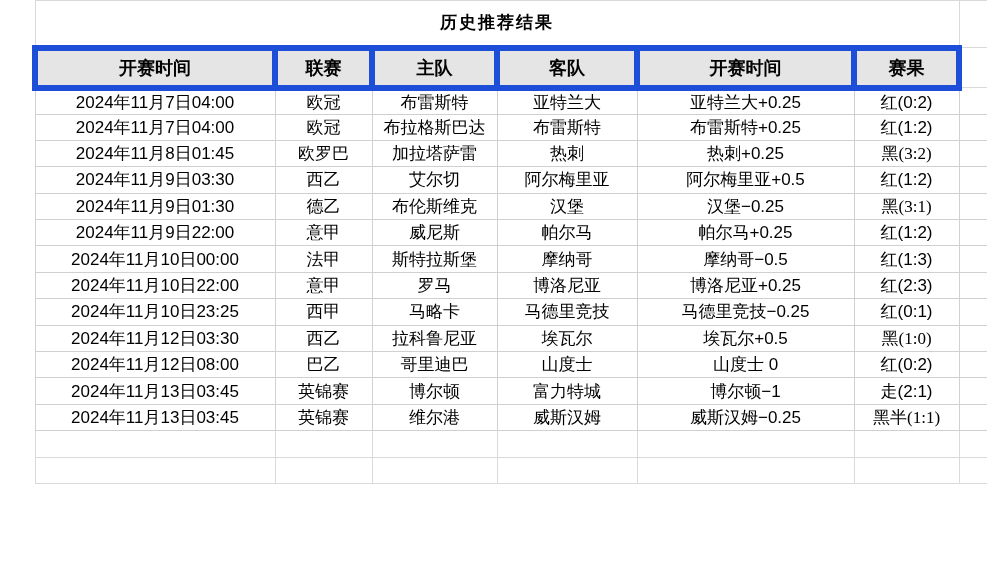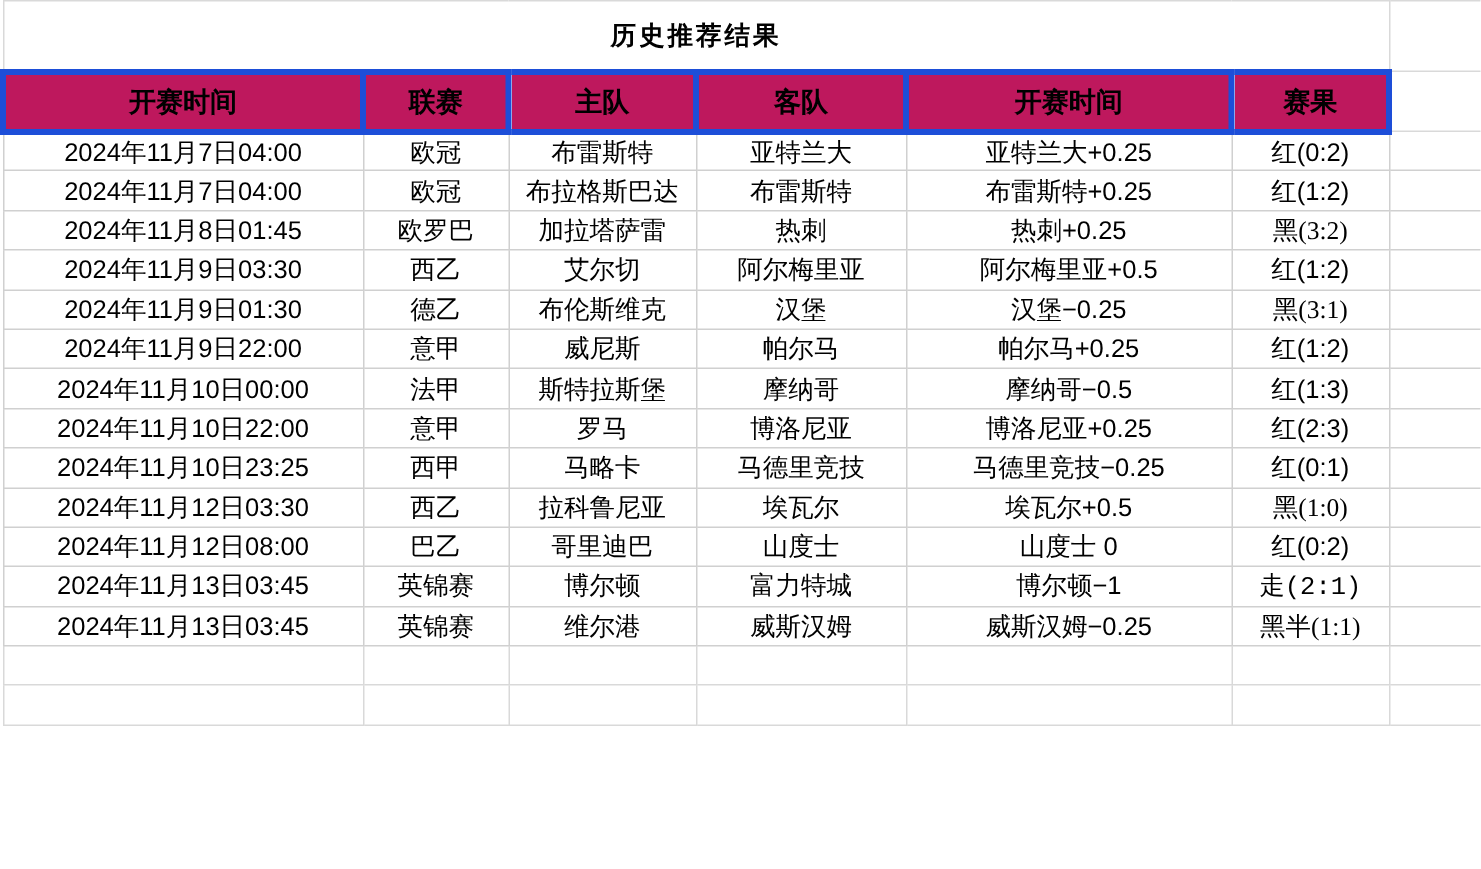--- a/index.html
+++ b/index.html
@@ -11,20 +11,21 @@
     width: 987px;
     height: 579px;
     overflow: hidden;
     font-family: "Liberation Sans", "DejaVu Sans", sans-serif;
   }
   .sheet {
     position: relative;
     width: 987px;
     height: 579px;
     box-sizing: border-box;
+    padding-left: 32px;
   }
   table.grid {
     border-collapse: collapse;
     table-layout: fixed;
     width: 987px;
   }
   table.grid td {
     border: 1px solid #d0d0d0;
     padding: 0;
     height: 26px;
@@ -54,38 +55,38 @@
     font-size: 27px;
     font-weight: bold;
     letter-spacing: 2px;
     color: #000;
     background: #ffffff;
     border: 1px solid #d9d9d9;
   }
   
   tr.header-row td {
     height: 40px;
-    background: #be185d;
+    background: #e5e5e5;
     font-weight: bold;
     font-size: 18px;
-    border: 4px solid #1d4ed8;
+    border: 6px solid #1d4ed8;
     color: #000;
   }
   tr.header-row td.blank-head {
     background: #ffffff;
     border: 1px solid #d9d9d9;
   }
   
   tr.data-row td {
     height: 26.4px;
     background: #ffffff;
   }
   td.res-red { color: #ff0000; }
   td.res-black { color: #000000; font-family: Liberation Serif, serif; }
-  td.res-green { color: #a9d08e; font-family: Liberation Mono, monospace; }
+  td.res-green { color: #a9d08e; }
   td.empty-cell {
     background: #ffffff;
     border: 1px solid #d9d9d9;
   }
   tr.blank-row td {
     height: 26.4px;
     background: #ffffff;
     border: 1px solid #d9d9d9;
   }
   .nb { border: 1px solid #d9d9d9 !important; }

